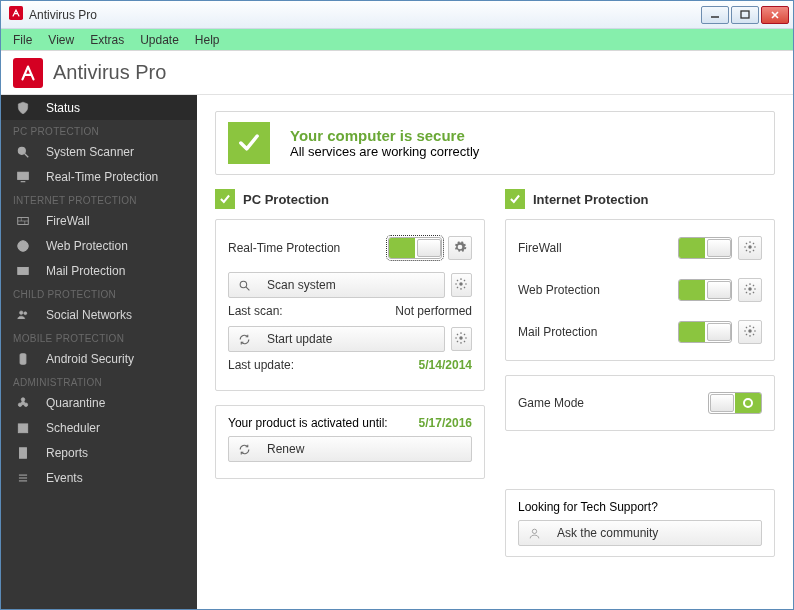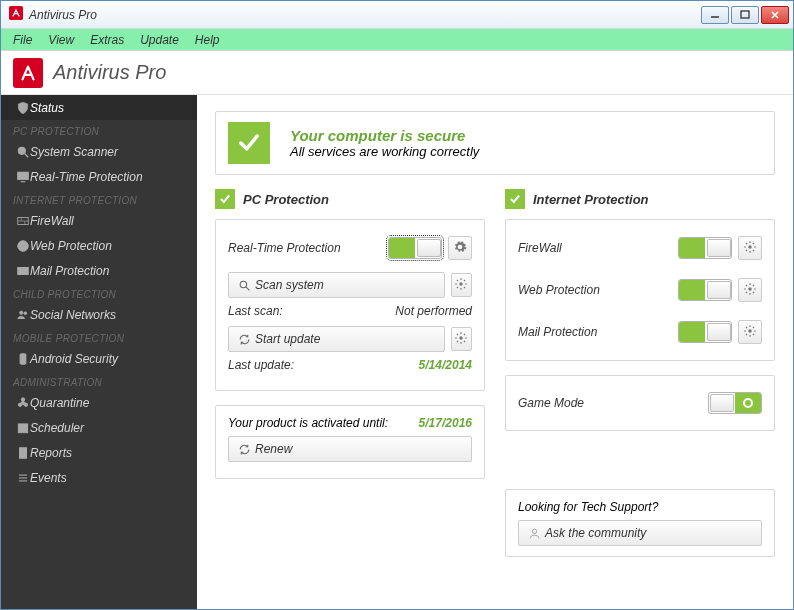--- a/index.html
+++ b/index.html
@@ -1,40 +1,40 @@
 <!DOCTYPE html>
 <html><head>
 <meta charset="utf-8">
 <style>
 * { margin: 0; padding: 0; box-sizing: border-box; font-family: "Segoe UI", Tahoma, sans-serif; }
 body { background: #fff; width: 794px; height: 610px; overflow: hidden; }
 
 
-.window { border: 1px solid #5b8bb8; width: 794px; height: 610px; display: flex; flex-direction: column; background:#fff;font-style:italic;}
+.window { border: 1px solid #5b8bb8; width: 794px; height: 610px; display: flex; flex-direction: column; background:#fff;}
 .titlebar { height: 28px; background: linear-gradient(#fdfeff,#e8f0f8); display: flex; align-items: center; padding: 0 4px 0 8px; border-bottom:1px solid #cfd9e4; }
 .titlebar .title { font-size: 12px; color:#333; flex:1; display:flex; align-items:center; gap:6px;}
 .titlebar .title svg { width:14px; height:14px; }
 .winbtns { display:flex; gap:2px; }
 .winbtn { width:28px; height:18px; border:1px solid #6d8db0; background:linear-gradient(#f4f8fc,#d6e4f2); border-radius:2px; display:flex; align-items:center; justify-content:center; font-size:10px; color:#333; cursor:pointer;}
 .winbtn.close { background:linear-gradient(#f08880,#d9483a); border-color:#a12; color:#fff; font-weight:bold;}
 
 
 .menubar { height:22px; background:#86efac; border-bottom:1px solid #d8d8d8; display:flex; align-items:center; padding:0 4px; font-size:12px; color:#333;}
 .menubar span { padding:3px 8px; cursor:pointer;}
 
 
 .appheader { height:44px; display:flex; align-items:center; gap:10px; padding:0 12px; border-bottom:1px solid #e2e2e2;}
 .logo { width:30px; height:30px; background:#d40022; border-radius:3px; display:flex; align-items:center; justify-content:center;}
 .appheader h1 { font-size:20px; font-weight:400; color:#555;}
 
 
 .body { flex:1; display:flex; min-height:0;}
 .sidebar { width:196px; background:#363636; color:#ccc; font-size:12px; overflow-y:auto;}
 .sidebar .sec { color:#6a6a6a; font-size:10px; padding:6px 12px 2px; letter-spacing:0.3px;}
-.sidebar .item { display:flex; align-items:center; gap:0; padding:5px 14px; cursor:pointer; color:#d6d6d6;}
+.sidebar .item { display:flex; align-items:center; gap:16px; padding:5px 14px; cursor:pointer; color:#d6d6d6;}
 .sidebar .item.active { background:#2a2a2a; color:#fff;}
 .sidebar .ico { width:15px; height:15px; display:flex; align-items:center; justify-content:center; color:#aaa;}
 .sidebar .ico svg { width:14px; height:14px; fill:currentColor; stroke:currentColor;}
 
 
 .content { flex:1; background:#fff; padding:16px 18px; overflow-y:auto;}
 .card { border:1px solid #d8d8d8; border-radius:2px; padding:10px 12px; margin-bottom:14px;}
 .status-card { display:flex; align-items:center; gap:20px;}
 .bigcheck { width:42px; height:42px; background:#8bc53f; display:flex; align-items:center; justify-content:center;}
 .status-card .st-title { color:#6aa836; font-weight:bold; font-size:15px;}
@@ -49,21 +49,21 @@
 .row .label { flex:1;}
 .gearbtn { width:24px; height:24px; border:1px solid #ccc; background:linear-gradient(#fdfdfd,#ebebeb); border-radius:2px; display:flex; align-items:center; justify-content:center; cursor:pointer; color:#666;}
 .toggle { width:54px; height:22px; border:1px solid #b4b4b4; border-radius:3px; background:#fff; position:relative; cursor:pointer;}
 .toggle::before { content:""; position:absolute; top:0; bottom:0; left:0; width:50%; background:#8bc53f; border-radius:2px 0 0 2px;}
 .toggle .knob { position:absolute; top:1px; bottom:1px; width:24px; background:linear-gradient(#fff,#e7e7e7); border:1px solid #bbb; border-radius:2px; left:28px; box-sizing:border-box;}
 .toggle.game { width:54px;}
 .toggle.game::before{ left:auto; right:0; width:50%; border-radius:0 2px 2px 0;}
 .toggle.game .knob{ left:1px;}
 .toggle.game .circle{ position:absolute; right:8px; top:50%; transform:translateY(-50%); width:10px; height:10px; border:2px solid #fff; border-radius:50%;}
 
-.actionbtn { width:100%; height:26px; border:1px solid #ccc; background:linear-gradient(#fdfdfd,#ececec); border-radius:2px; display:flex; align-items:center; padding:0 8px; gap:4px; font-size:12px; color:#333; cursor:pointer;}
+.actionbtn { width:100%; height:26px; border:1px solid #ccc; background:linear-gradient(#fdfdfd,#ececec); border-radius:2px; display:flex; align-items:center; padding:0 8px; gap:16px; font-size:12px; color:#333; cursor:pointer;}
 .actionbtn .aicon { width:14px; height:14px; display:flex; align-items:center; justify-content:center; color:#666;}
 .actionbtn .aicon svg{ width:13px; height:13px; stroke:currentColor; fill:none;}
 
 .kvrow { display:flex; font-size:12px; color:#333; margin:2px 0 8px;}
 .kvrow .k { flex:1;}
 .kvrow .v.green { color:#6aa836; font-weight:bold;padding-left:9px;}
 
 .activation .hdr { display:flex; font-size:12px;}
 .activation .hdr .k{flex:1;}
 .activation .hdr .v{ color:#6aa836; font-weight:bold;}

